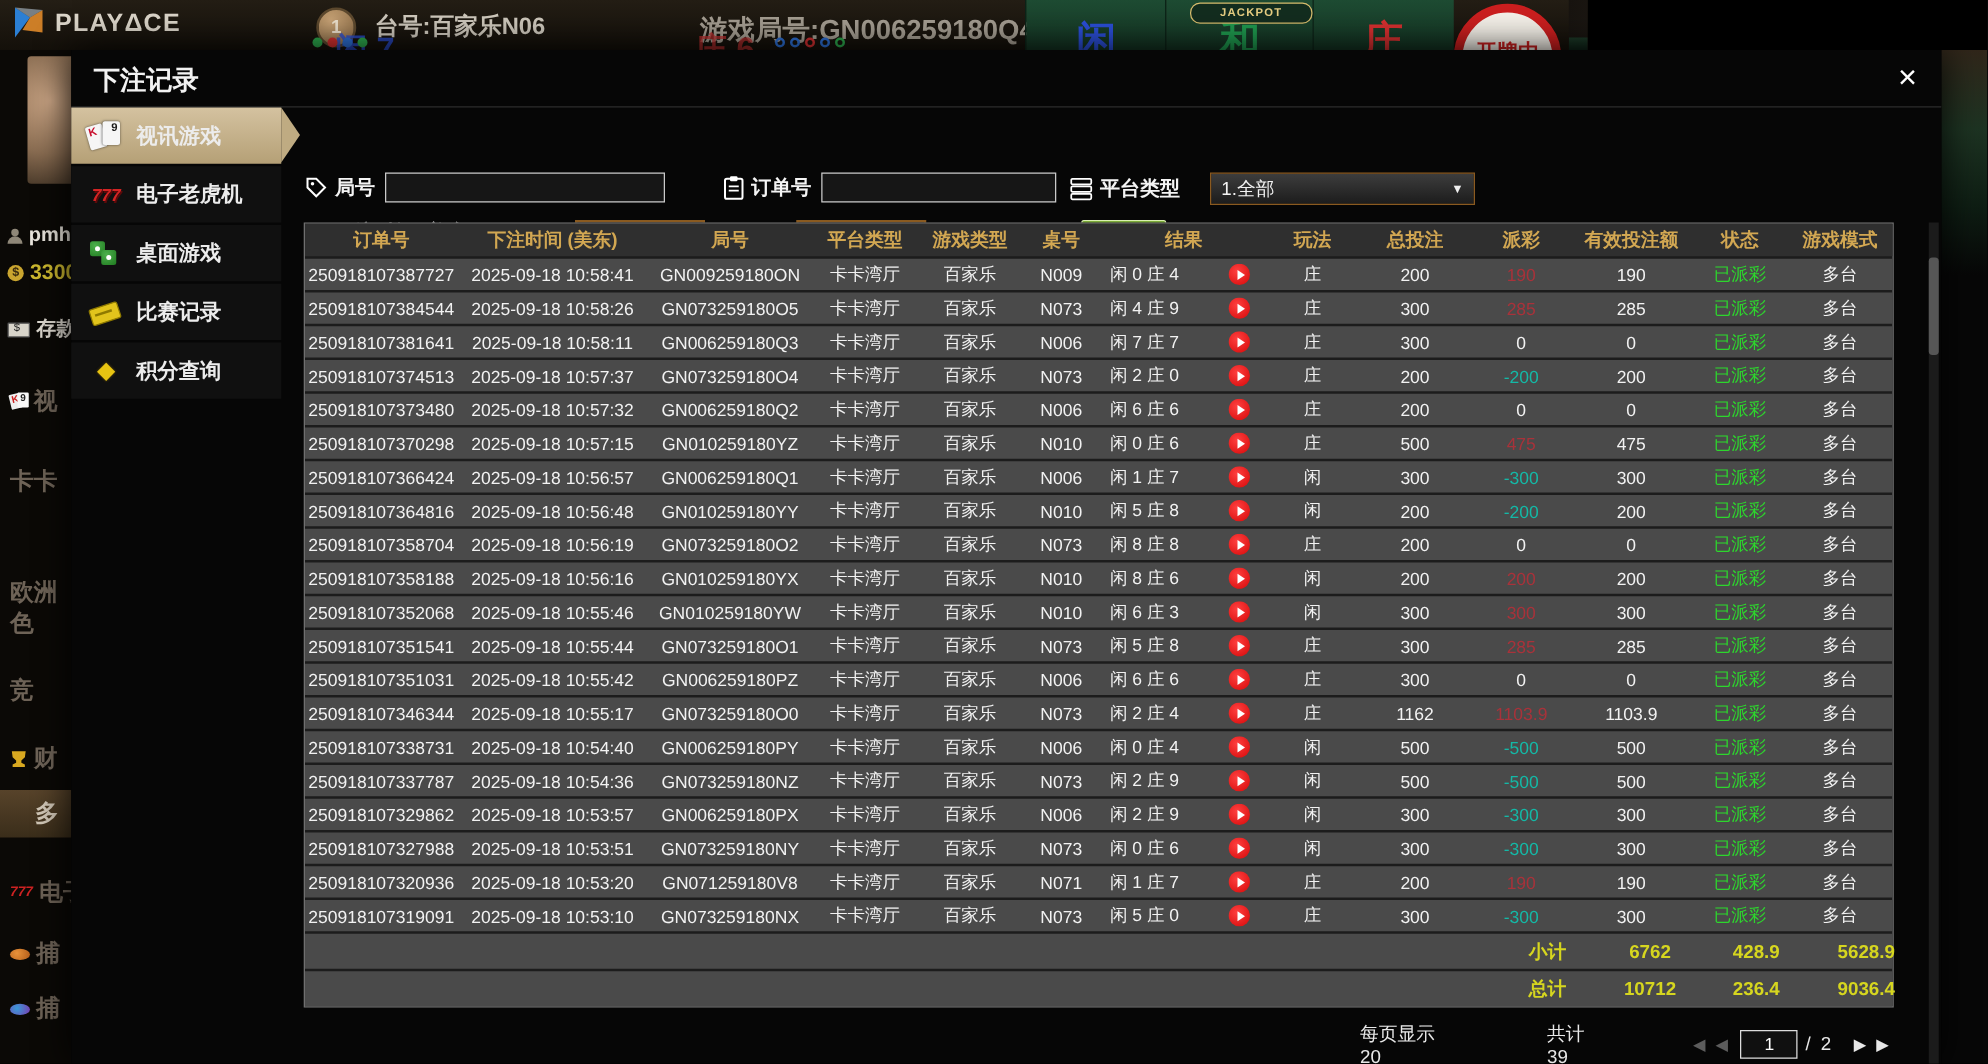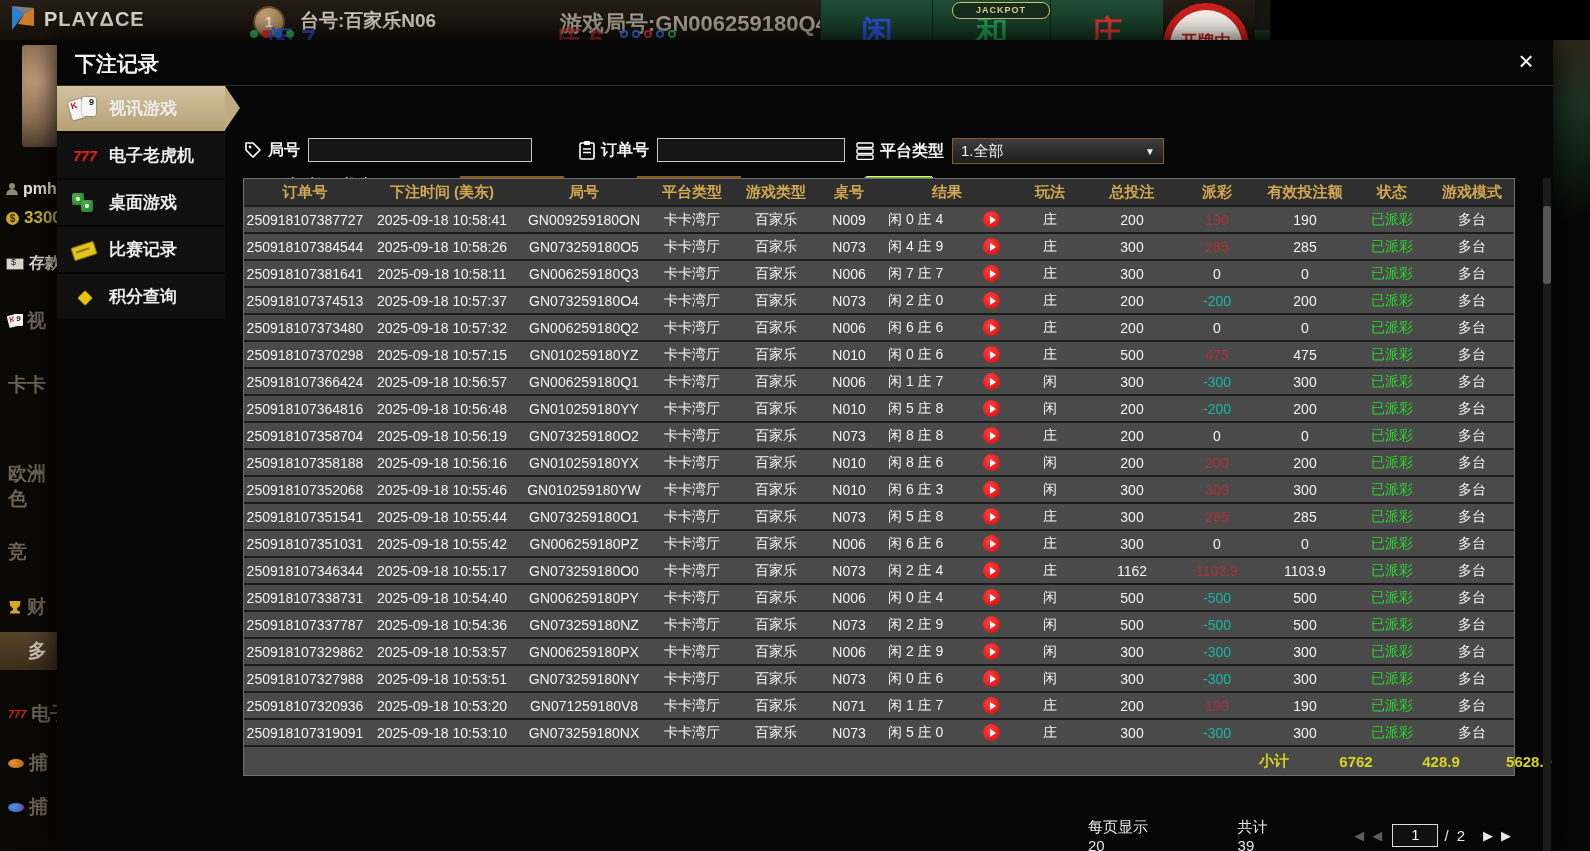--- a/index.html
+++ b/index.html
@@ -135,21 +135,21 @@
   .c6{width:134px;}.c7{width:72px;}.c8{width:92px;}.c9{width:78px;}.c10{width:98px;}.c11{width:76px;}.c12{width:84px;}
   .c6{display:flex;align-items:center;justify-content:space-between;padding:0 14px 0 8px;box-sizing:border-box;}
   .rtext{font-size:14px;color:#f2f2f2;}
   .playbtn{width:17px;height:17px;border-radius:50%;background:radial-gradient(circle at 40% 35%,#ff4040,#d40808);
            display:inline-flex;align-items:center;justify-content:center;cursor:pointer;}
   .playbtn .tri{width:0;height:0;border-left:6px solid #fff;border-top:4px solid transparent;border-bottom:4px solid transparent;margin-left:2px;}
   .payout.win{color:#a8323a;}
   .payout.loss{color:#14b8a6;}
   .payout.zero{color:#f2f2f2;}
   .status{color:#2dd62d;}
-  .totalsrow{display:flex;height:28px;align-items:center;background:#4a4a4a;margin-bottom:2px;padding-left:36px;}
+  .totalsrow{display:flex;height:28px;align-items:center;background:#4a4a4a;margin-bottom:2px;}
   .totalsrow:last-child{margin-bottom:0;}
   .ylw{color:#d6d61f;font-weight:bold;font-size:15px;}
   .spacer{width:540px;flex:none;}
 
   
   .tfoot{position:absolute;left:186px;top:780px;width:1272px;height:31px;display:flex;align-items:center;
          font-size:15px;color:#e8e8e8;}
   .tfoot .gap{flex:none;}
   .pgbtn{font-size:13px;cursor:pointer;padding:0 4px;color:#e8e8e8;}
   .pgbtn.dim{color:#5c5c5c;}
@@ -331,21 +331,21 @@
       </div>
       <div class="fi" style="left:612px;top:52px">
         <span class="fico">
           <svg width="20" height="20" viewBox="0 0 20 20">
               <rect x="2" y="2" width="16" height="4.4" rx="1" fill="none" stroke="#fff" stroke-width="1.4"></rect>
               <rect x="2" y="8" width="16" height="4.4" rx="1" fill="none" stroke="#fff" stroke-width="1.4"></rect>
               <rect x="2" y="14" width="16" height="4.4" rx="1" fill="none" stroke="#fff" stroke-width="1.4"></rect>
             </svg>
         </span>
         <span class="flabel">平台类型</span>
-        <div class="dd" style="width:212px;margin-left:8px">
+        <div class="dd" style="width:212px;margin-left:24px">
           <span class="ddtext">1.全部</span>
           <span class="caret">▼</span>
         </div>
       </div>
     </div>
     <div class="frow2">
       <div class="fi" style="left:0;top:90px">
         <span class="fico">
           <svg width="20" height="20" viewBox="0 0 20 20">
               <rect x="2" y="4" width="16" height="14" rx="1.5" fill="none" stroke="#fff" stroke-width="1.6"></rect>
@@ -816,20 +816,30 @@
     <div class="totalsrow">
       <span class="spacer c0"></span>
         <span class="spacer" style="width:418px"></span>
       <span class="c c7 ylw">小计</span>
       <span class="c c8 ylw">6762</span>
       <span class="c c9 ylw">428.9</span>
       <span class="c c10 ylw">5628.9</span>
       <span class="c c11"></span>
         <span class="c c12"></span>
     </div>
+    <div class="totalsrow">
+      <span class="spacer c0"></span>
+        <span class="spacer" style="width:418px"></span>
+      <span class="c c7 ylw">总计</span>
+      <span class="c c8 ylw">10712</span>
+      <span class="c c9 ylw">236.4</span>
+      <span class="c c10 ylw">9036.4</span>
+      <span class="c c11"></span>
+        <span class="c c12"></span>
+    </div>
   </div>
 
   <div class="tfoot">
     <span class="gap" style="width:845px"></span>
     <span>每页显示 20</span>
     <span class="gap" style="width:72px"></span>
     <span>共计 39</span>
     <span class="gap" style="width:64px"></span>
     <span class="pgbtn dim">◀</span>
     <span class="pgbtn dim">◀</span>

